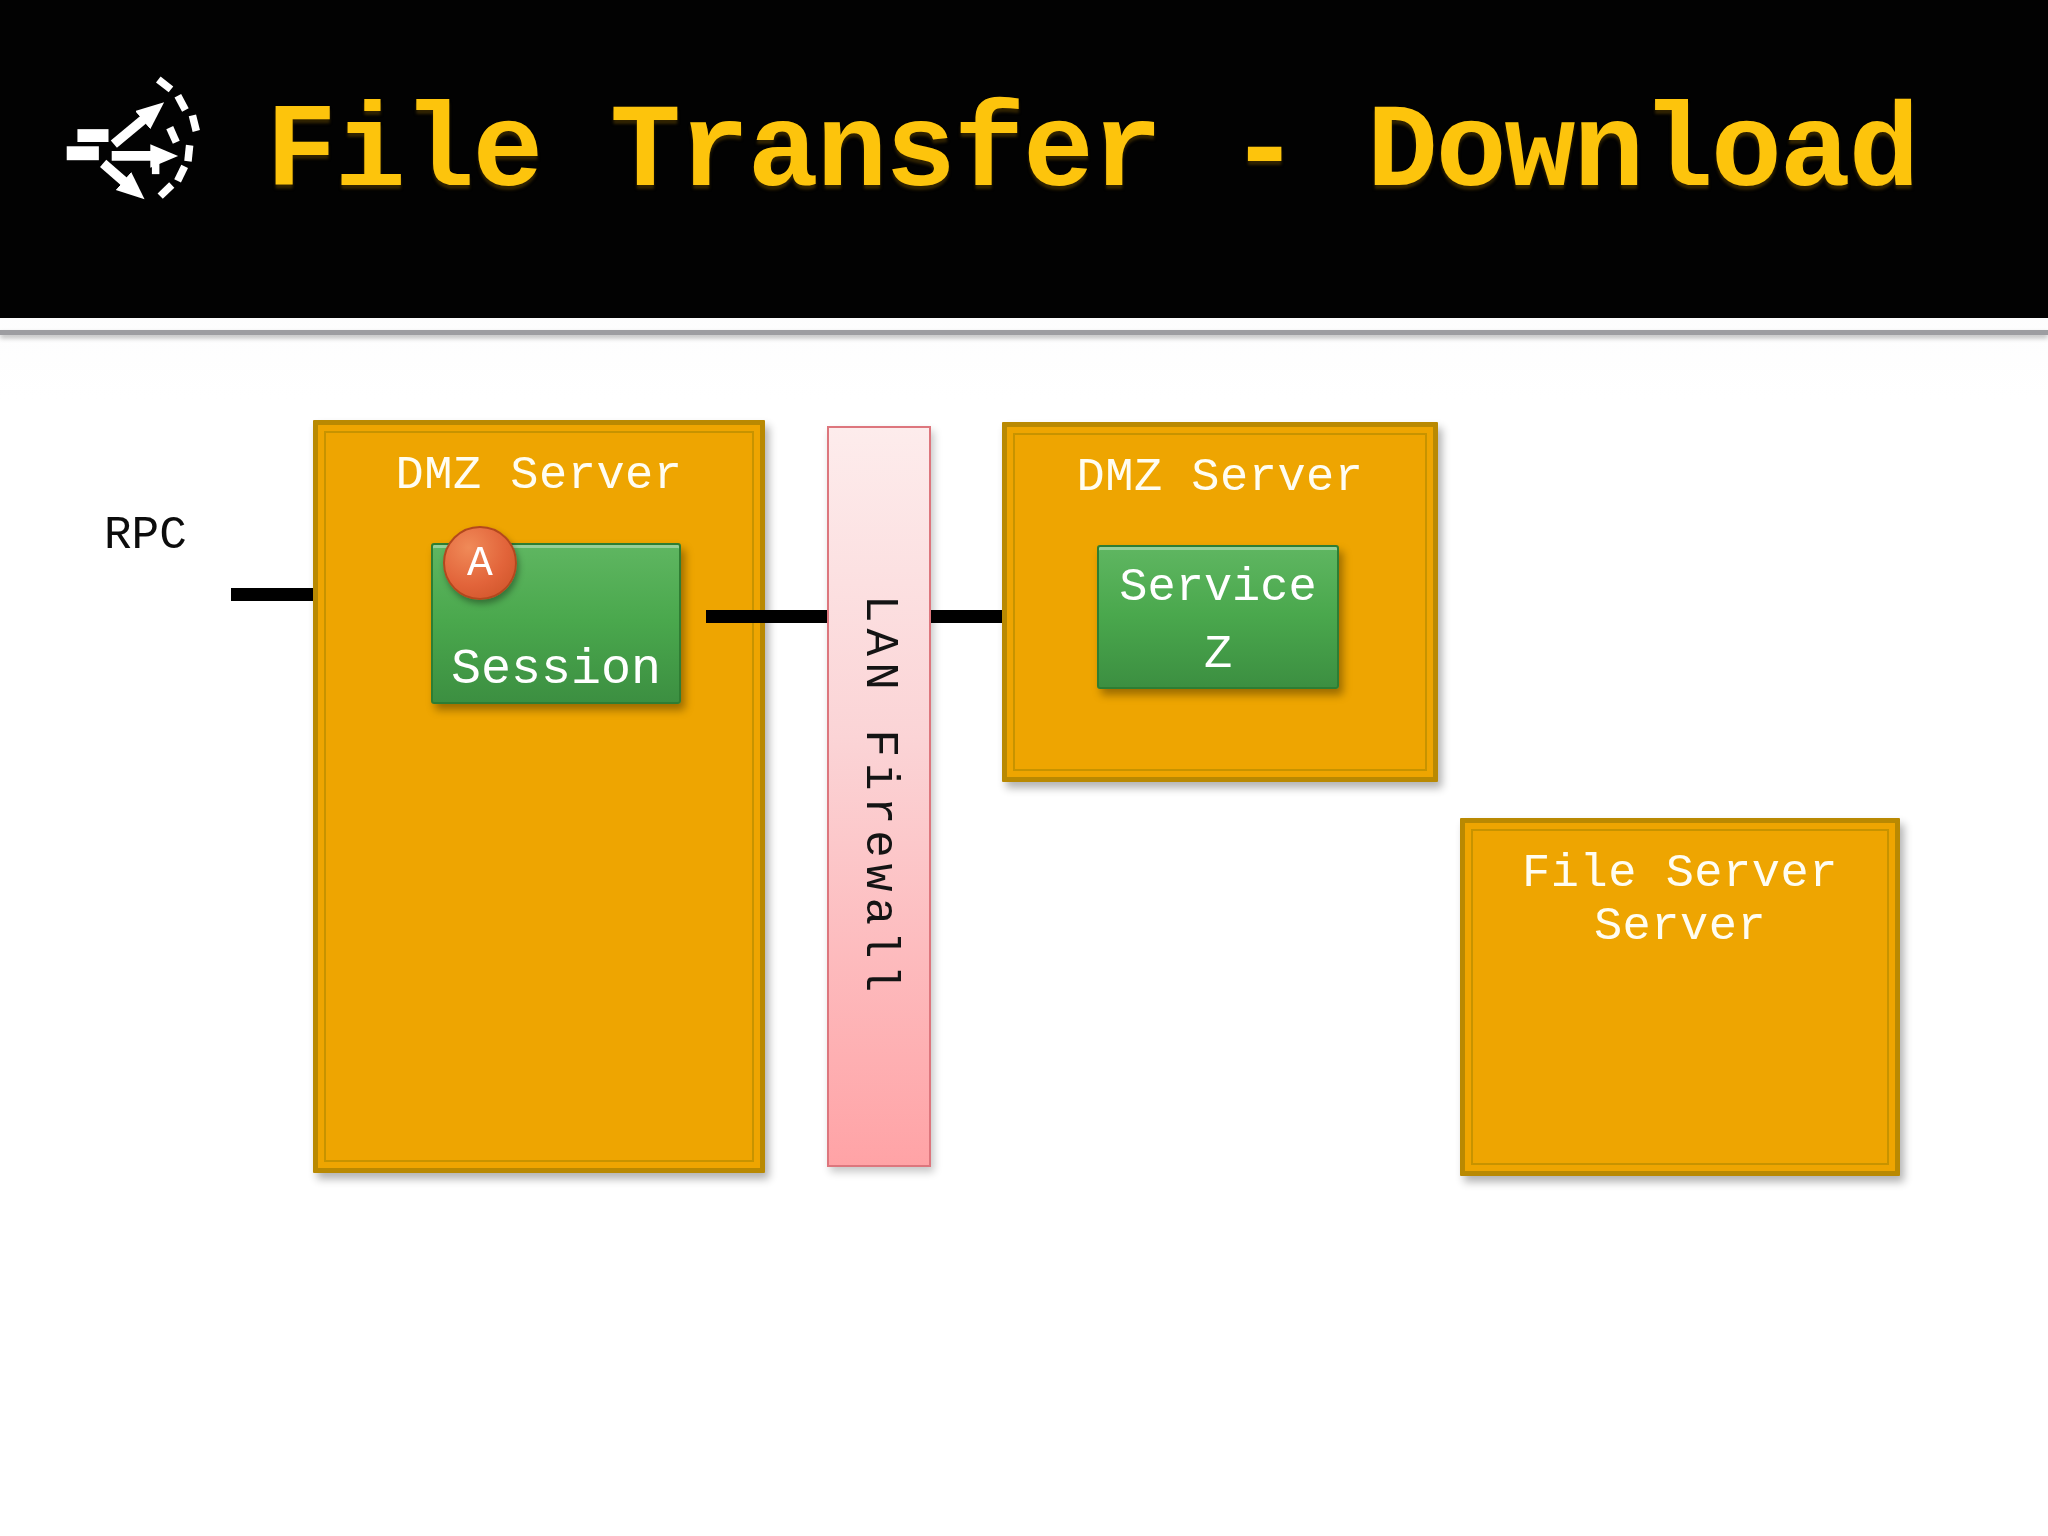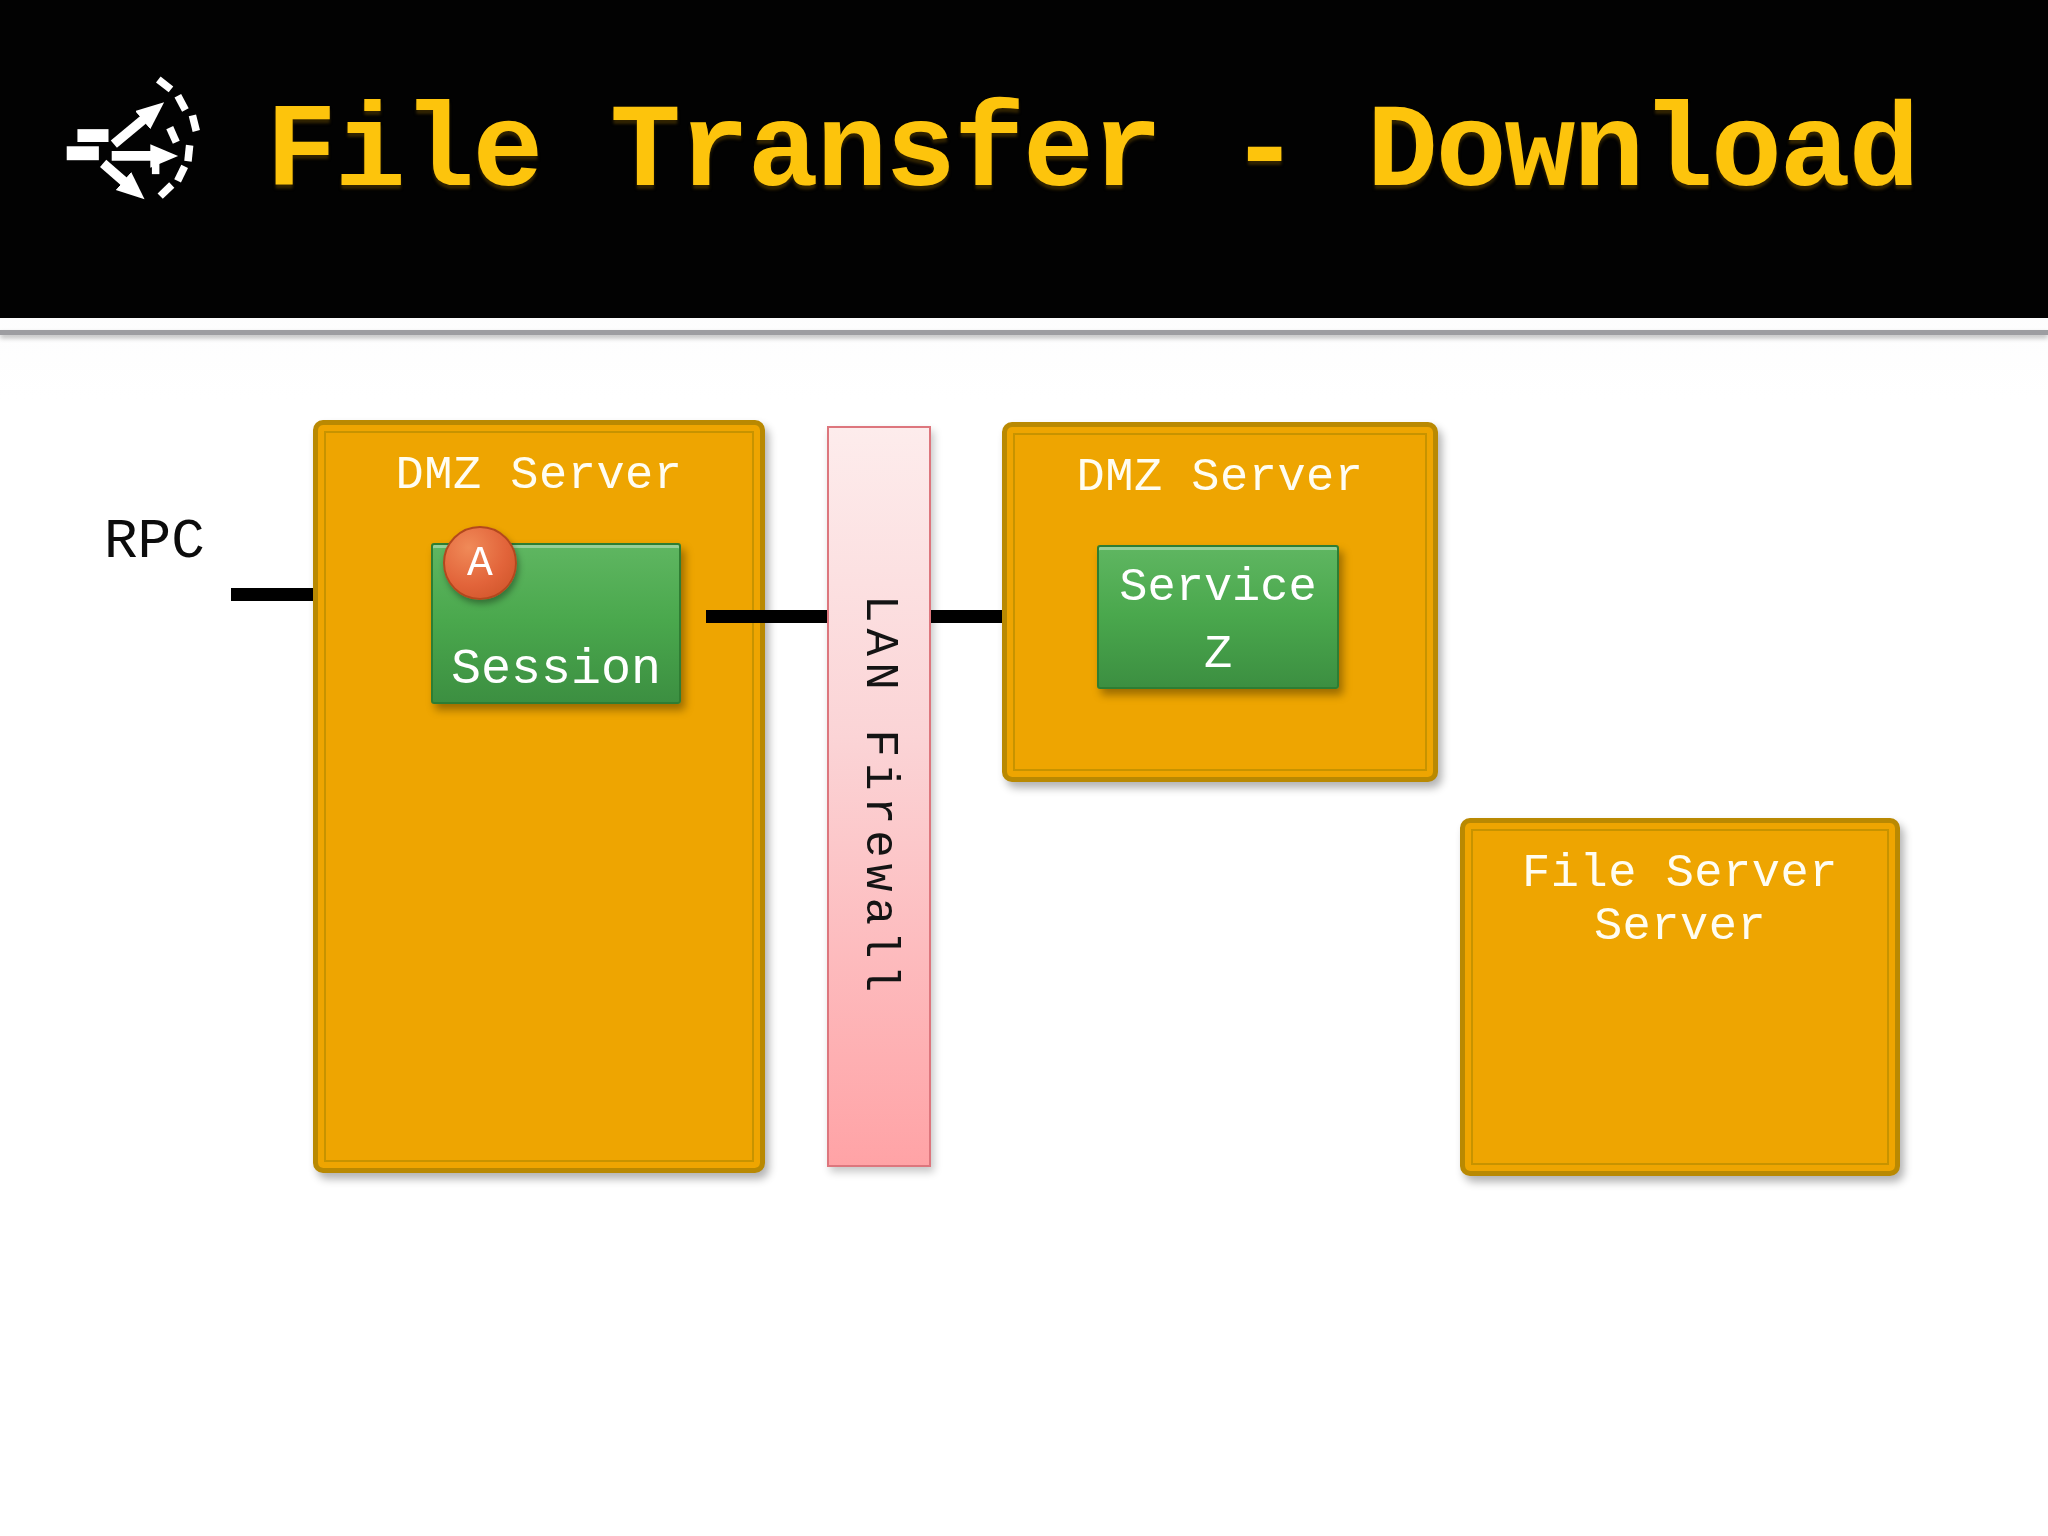--- a/index.html
+++ b/index.html
@@ -15,21 +15,21 @@
   .slide-title{
     position:absolute;left:266px;top:92px;margin:0;
     font-size:118px;font-weight:bold;letter-spacing:-2px;line-height:1.05;
     color:#fdc40c;text-shadow:0 4px 3px rgba(90,64,0,0.55);
     white-space:nowrap;
   }
   .divider{position:absolute;left:0;top:330px;width:2048px;height:5px;background:#9d9da1;
     box-shadow:0 3px 5px rgba(0,0,0,0.28);}
   
   .server-box{
-    position:absolute;background:#eea501;border:5px solid #b98902;border-radius:10px;
+    position:absolute;background:#eea501;border:5px solid #b98902;border-radius:1px;
     box-shadow:inset 0 0 0 6px #eea501, inset 0 0 0 8px #c79300, 4px 6px 9px rgba(0,0,0,0.30);
   }
   .server-label{
     display:block;text-align:center;margin-top:24px;
     font-size:47px;color:#fffdf2;letter-spacing:0.5px;
   }
   .box-left  {left:313px;top:420px;width:442px;height:743px;}
   .box-right {left:1002px;top:422px;width:426px;height:350px;}
   .box-store {left:1460px;top:818px;width:430px;height:348px;}
 
@@ -57,21 +57,21 @@
     position:absolute;left:827px;top:426px;width:100px;height:737px;
     background:linear-gradient(180deg,#fdecec 0%,#fbd4d6 42%,#ffa3a6 100%);
     border:2px solid #dd767d;
     box-shadow:3px 5px 8px rgba(0,0,0,0.22);
     display:flex;align-items:center;justify-content:center;
   }
   .firewall .lbl{
     writing-mode:vertical-rl;font-size:46px;color:#141414;letter-spacing:6px;white-space:nowrap;
   }
 
-  .rpc-label{position:absolute;left:104px;top:510px;font-size:56px;color:#0c0c0c;}
+  .rpc-label{position:absolute;left:104px;top:510px;font-size:46px;color:#0c0c0c;}
 
   .arrow{position:absolute;}
   .arrow .shaft{position:absolute;background:#000;}
   .arrow .head{position:absolute;width:0;height:0;border-top:24px solid transparent;
     border-bottom:24px solid transparent;border-left:38px solid #000;}
   #rpc-arrow .shaft{left:200px;top:588px;width:198px;height:13px;}
   #rpc-arrow .head{left:396px;top:570px;}
   #svc-arrow .shaft{left:675px;top:610px;width:388px;height:13px;}
   #svc-arrow .head{left:1061px;top:592px;}
 

